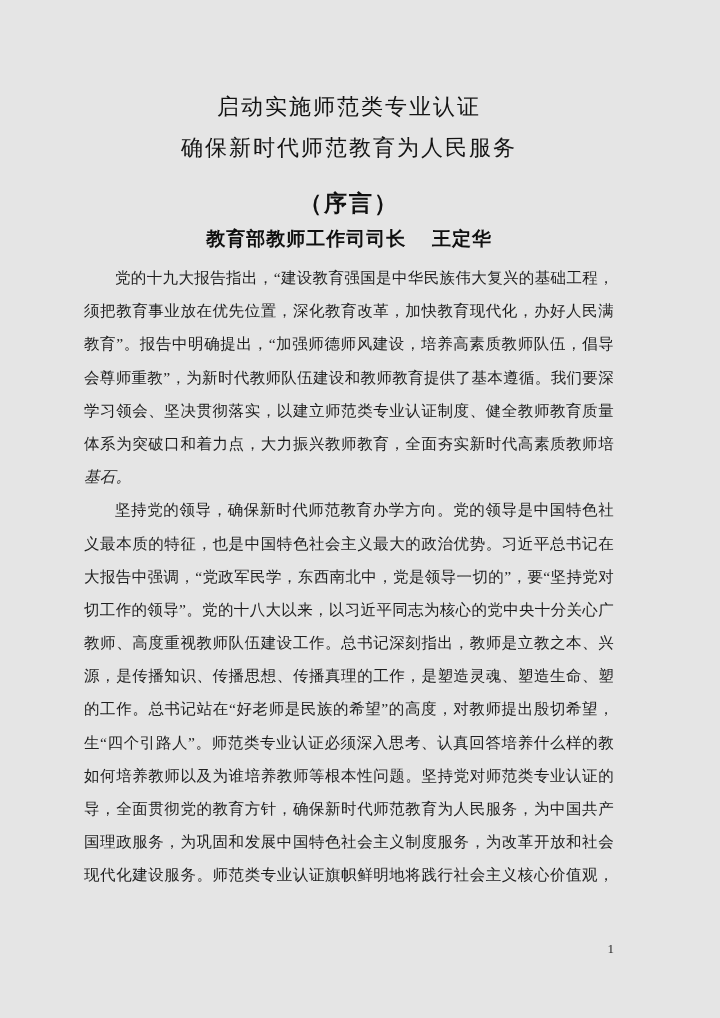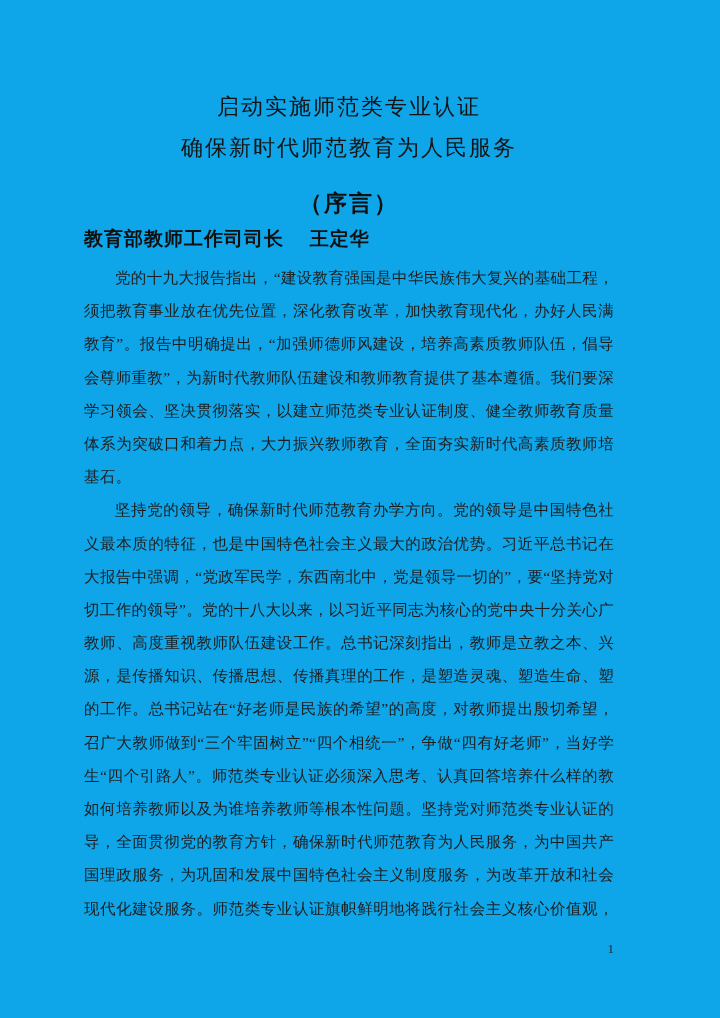--- a/index.html
+++ b/index.html
@@ -4,21 +4,21 @@
 <style>
   html, body {
     margin: 0;
     padding: 0;
     background: #ffffff;
   }
   .page {
     position: relative;
     width: 720px;
     height: 1018px;
-    background: #0ea5e9;
+    background: #e5e5e5;
     color: #1b1b1b;
     font-family: "Liberation Serif", "DejaVu Serif", serif;
     overflow: hidden;
   }
   .content {
     position: absolute;
     left: 84px;
     right: 106px;
     top: 0;
     padding-top: 88px;
@@ -38,21 +38,21 @@
     text-align: center;
     font-size: 23px;
     line-height: 34px;
     font-weight: 700;
     letter-spacing: 2px;
     color: #101010;
     white-space: nowrap;
   }
   .byline {
     margin-top: 2px;
-    text-align: left;
+    text-align: center;
     font-size: 19px;
     line-height: 32px;
     font-weight: 700;
     letter-spacing: 1px;
     color: #101010;
     white-space: nowrap;
   }
   .body-text {
     margin-top: 6px;
   }
@@ -64,20 +64,21 @@
     text-align: justify;
     text-align-last: justify;
     letter-spacing: 0.3px;
     color: #1e1e1e;
   }
   .text-line.first-line {
     text-indent: 2em;
   }
   .text-line.last-line {
     text-align-last: left;
+    font-style: italic;
   }
   .page-number {
     position: absolute;
     top: 941px;
     right: 106px;
     font-size: 13px;
     line-height: 16px;
     color: #2a2a2a;
   }
 </style>
@@ -105,21 +106,20 @@
       </div>
 
       <div>
         <div class="text-line first-line">坚持党的领导，确保新时代师范教育办学方向。党的领导是中国特色社会主</div>
         <div class="text-line">义最本质的特征，也是中国特色社会主义最大的政治优势。习近平总书记在十九</div>
         <div class="text-line">大报告中强调，“党政军民学，东西南北中，党是领导一切的”，要“坚持党对一</div>
         <div class="text-line">切工作的领导”。党的十八大以来，以习近平同志为核心的党中央十分关心广大</div>
         <div class="text-line">教师、高度重视教师队伍建设工作。总书记深刻指出，教师是立教之本、兴教之</div>
         <div class="text-line">源，是传播知识、传播思想、传播真理的工作，是塑造灵魂、塑造生命、塑造人</div>
         <div class="text-line">的工作。总书记站在“好老师是民族的希望”的高度，对教师提出殷切希望，号</div>
-        <div class="text-line">召广大教师做到“三个牢固树立”“四个相统一”，争做“四有好老师”，当好学</div>
         <div class="text-line">生“四个引路人”。师范类专业认证必须深入思考、认真回答培养什么样的教师、</div>
         <div class="text-line">如何培养教师以及为谁培养教师等根本性问题。坚持党对师范类专业认证的领</div>
         <div class="text-line">导，全面贯彻党的教育方针，确保新时代师范教育为人民服务，为中国共产党治</div>
         <div class="text-line">国理政服务，为巩固和发展中国特色社会主义制度服务，为改革开放和社会主义</div>
         <div class="text-line">现代化建设服务。师范类专业认证旗帜鲜明地将践行社会主义核心价值观，增进</div>
       </div>
 
     </div>
   </div>
 

